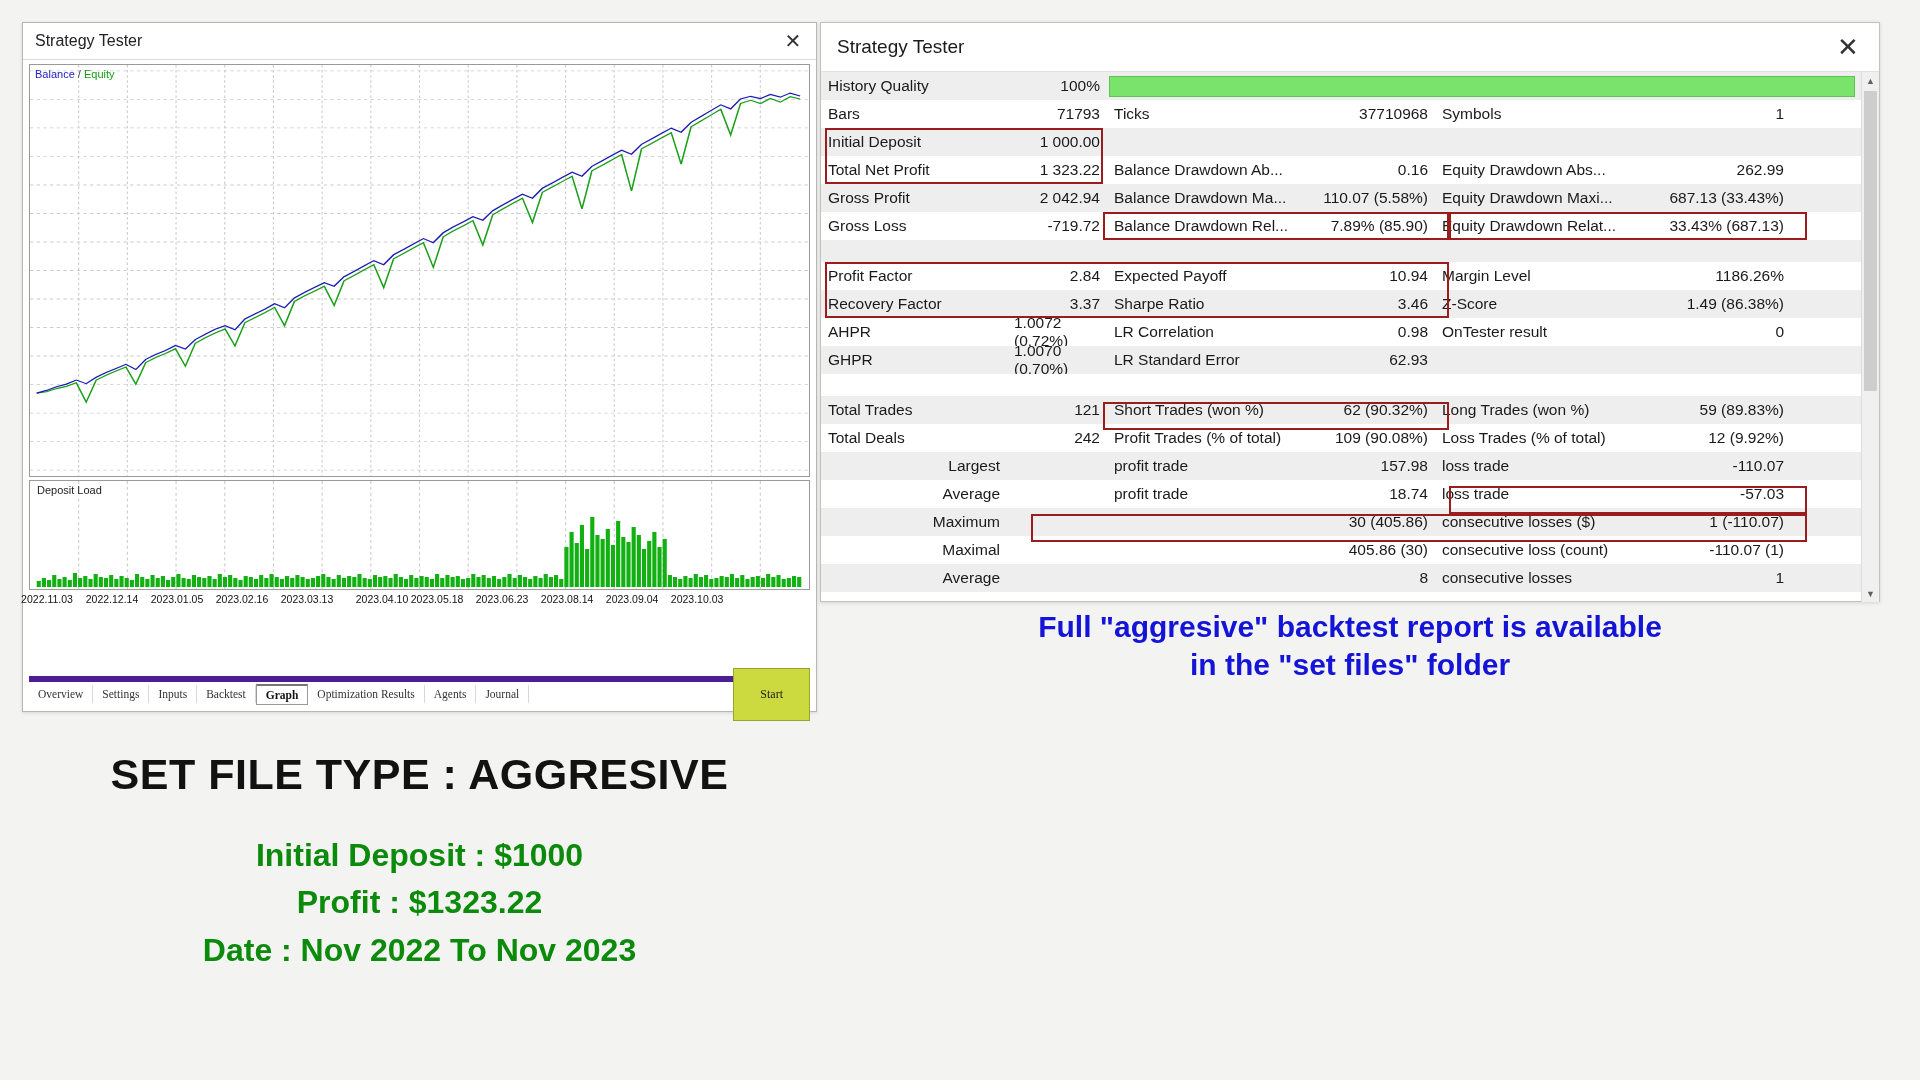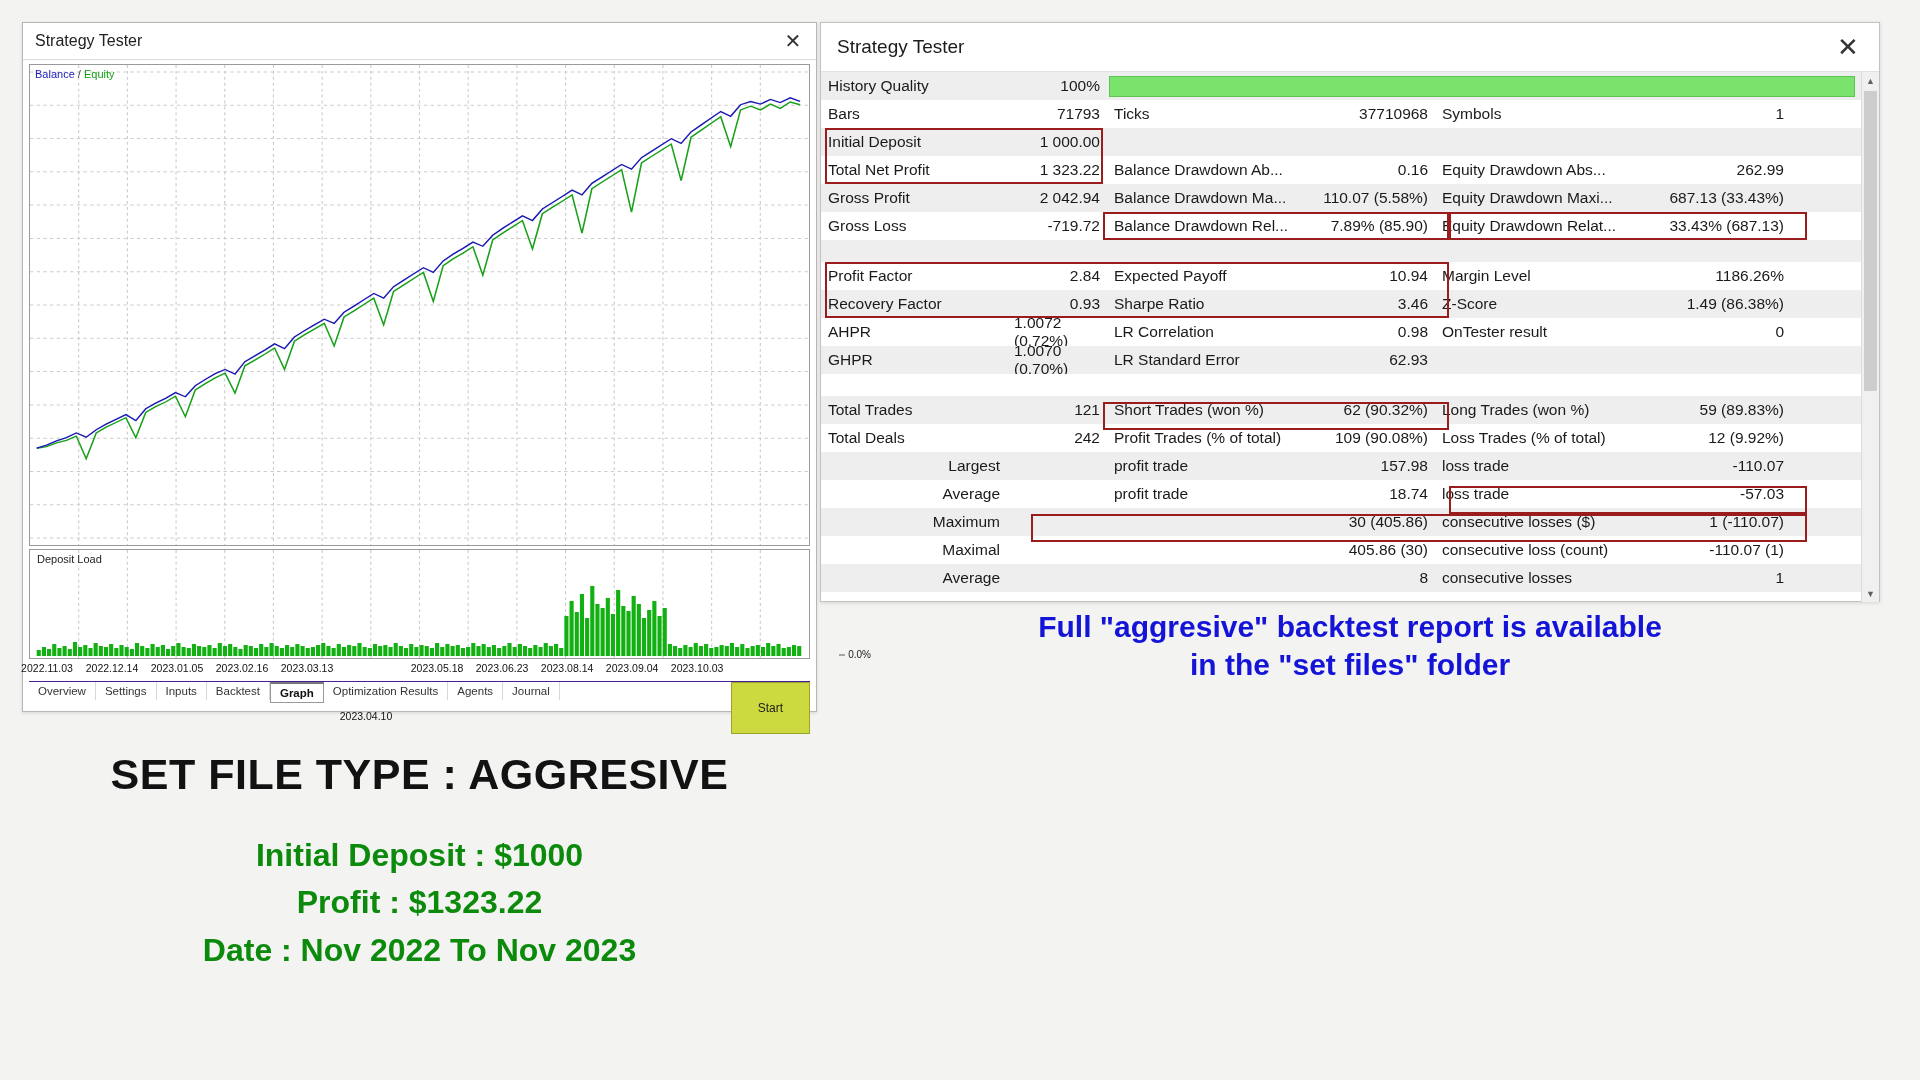--- a/index.html
+++ b/index.html
@@ -21,42 +21,43 @@
     padding:0 10px 0 12px;border-bottom:1px solid #dcdcdc;background:#fff;
   }
   #graph-titlebar .title{font-size:16px;color:#222;}
   .close-x{
     width:26px;height:26px;display:flex;align-items:center;justify-content:center;
     font-size:20px;color:#333;cursor:pointer;line-height:1;
   }
   #graph-body{position:relative;height:calc(100% - 36px);padding:4px 6px 0 6px;box-sizing:border-box;}
 
   .plot-frame{position:relative;border:1px solid #9a9a9a;background:#fff;box-sizing:border-box;}
-  #equity-plot{height:482px;padding-left:12px;}
+  #equity-plot{height:413px;padding-left:12px;}
   #deposit-plot{height:110px;margin-top:3px;padding-left:31px;}
 
   .legend{position:absolute;left:5px;top:3px;font-size:11px;z-index:6;white-space:nowrap;}
   .legend .bal{color:#2020c0;}
   .legend .sep{color:#444;}
   .legend .eq{color:#139c13;}
   .plot-label{position:absolute;left:5px;top:3px;font-size:11px;color:#222;z-index:6;
     background:#fff;padding:0 2px;}
 
   .y-axis{position:absolute;right:-64px;top:0;width:62px;height:100%;}
   .y-tick{position:absolute;right:2px;font-size:10px;color:#222;transform:translateY(-50%);}
   .y-tick::before{content:"";position:absolute;left:-9px;top:50%;width:6px;height:0;
     border-top:1px solid #5a5a5a;}
 
   .x-axis{position:relative;height:24px;margin-top:1px;}
   .x-tick{position:absolute;top:2px;font-size:10.5px;color:#111;transform:translateX(-50%);white-space:nowrap;}
 
   #tabbar{
     position:absolute;left:6px;right:6px;bottom:6px;height:24px;
-    display:flex;align-items:flex-start;font-size:11.5px;color:#333;
-    border-top:1px solid #4c1d95;
+    display:flex;align-items:center;font-size:11.5px;color:#333;
+    border-top:6px solid #4c1d95;
+    font-family:Liberation Serif, serif;
   }
   .tab{padding:3px 9px;display:flex;align-items:center;border-right:1px solid #d8d8d8;cursor:pointer;}
   .tab.active{border:1px solid #9a9a9a;border-top:2px solid #777;background:#fff;font-weight:bold;color:#111;}
   #start-btn{
     margin-left:auto;background:#ccd93f;border:1px solid #9aa32d;color:#1d1d1d;
     font-size:12px;padding:18px 26px;display:flex;align-items:center;cursor:pointer;
   }
 
   
   #report-window{
@@ -352,21 +353,21 @@
           <div class="y-tick" style="top: 104px;">0.0%</div>
         </div>
     </div>
 
     <div class="x-axis" id="chart-x-axis">
         <div class="x-tick" style="left: 18px;">2022.11.03</div>
         <div class="x-tick" style="left: 83.01px;">2022.12.14</div>
         <div class="x-tick" style="left: 148.02px;">2023.01.05</div>
         <div class="x-tick" style="left: 213.03px;">2023.02.16</div>
         <div class="x-tick" style="left: 278.04px;">2023.03.13</div>
-        <div class="x-tick" style="left: 337px; margin-top: 48px;">2023.04.10</div>
+        <div class="x-tick" style="left: 353px;">2023.04.10</div>
         <div class="x-tick" style="left: 408.06px;">2023.05.18</div>
         <div class="x-tick" style="left: 473.07px;">2023.06.23</div>
         <div class="x-tick" style="left: 538.08px;">2023.08.14</div>
         <div class="x-tick" style="left: 603.09px;">2023.09.04</div>
         <div class="x-tick" style="left: 668.1px;">2023.10.03</div>
       </div>
 
     <div id="tabbar">
         <div class="tab">Overview</div>
         <div class="tab">Settings</div>
@@ -439,21 +440,21 @@
         <div class="rrow even">
           <div class="cell c1l lbl">Profit Factor</div>
           <div class="cell c1v val">2.84</div>
           <div class="cell c2l lbl">Expected Payoff</div>
           <div class="cell c2v val">10.94</div>
           <div class="cell c3l lbl">Margin Level</div>
           <div class="cell c3v val">1186.26%</div>
         </div>
         <div class="rrow odd">
           <div class="cell c1l lbl">Recovery Factor</div>
-          <div class="cell c1v val">0.93</div>
+          <div class="cell c1v val">3.37</div>
           <div class="cell c2l lbl">Sharpe Ratio</div>
           <div class="cell c2v val">3.46</div>
           <div class="cell c3l lbl">Z-Score</div>
           <div class="cell c3v val">1.49 (86.38%)</div>
         </div>
         <div class="rrow even">
           <div class="cell c1l lbl">AHPR</div>
           <div class="cell c1v val">1.0072 (0.72%)</div>
           <div class="cell c2l lbl">LR Correlation</div>
           <div class="cell c2v val">0.98</div>

